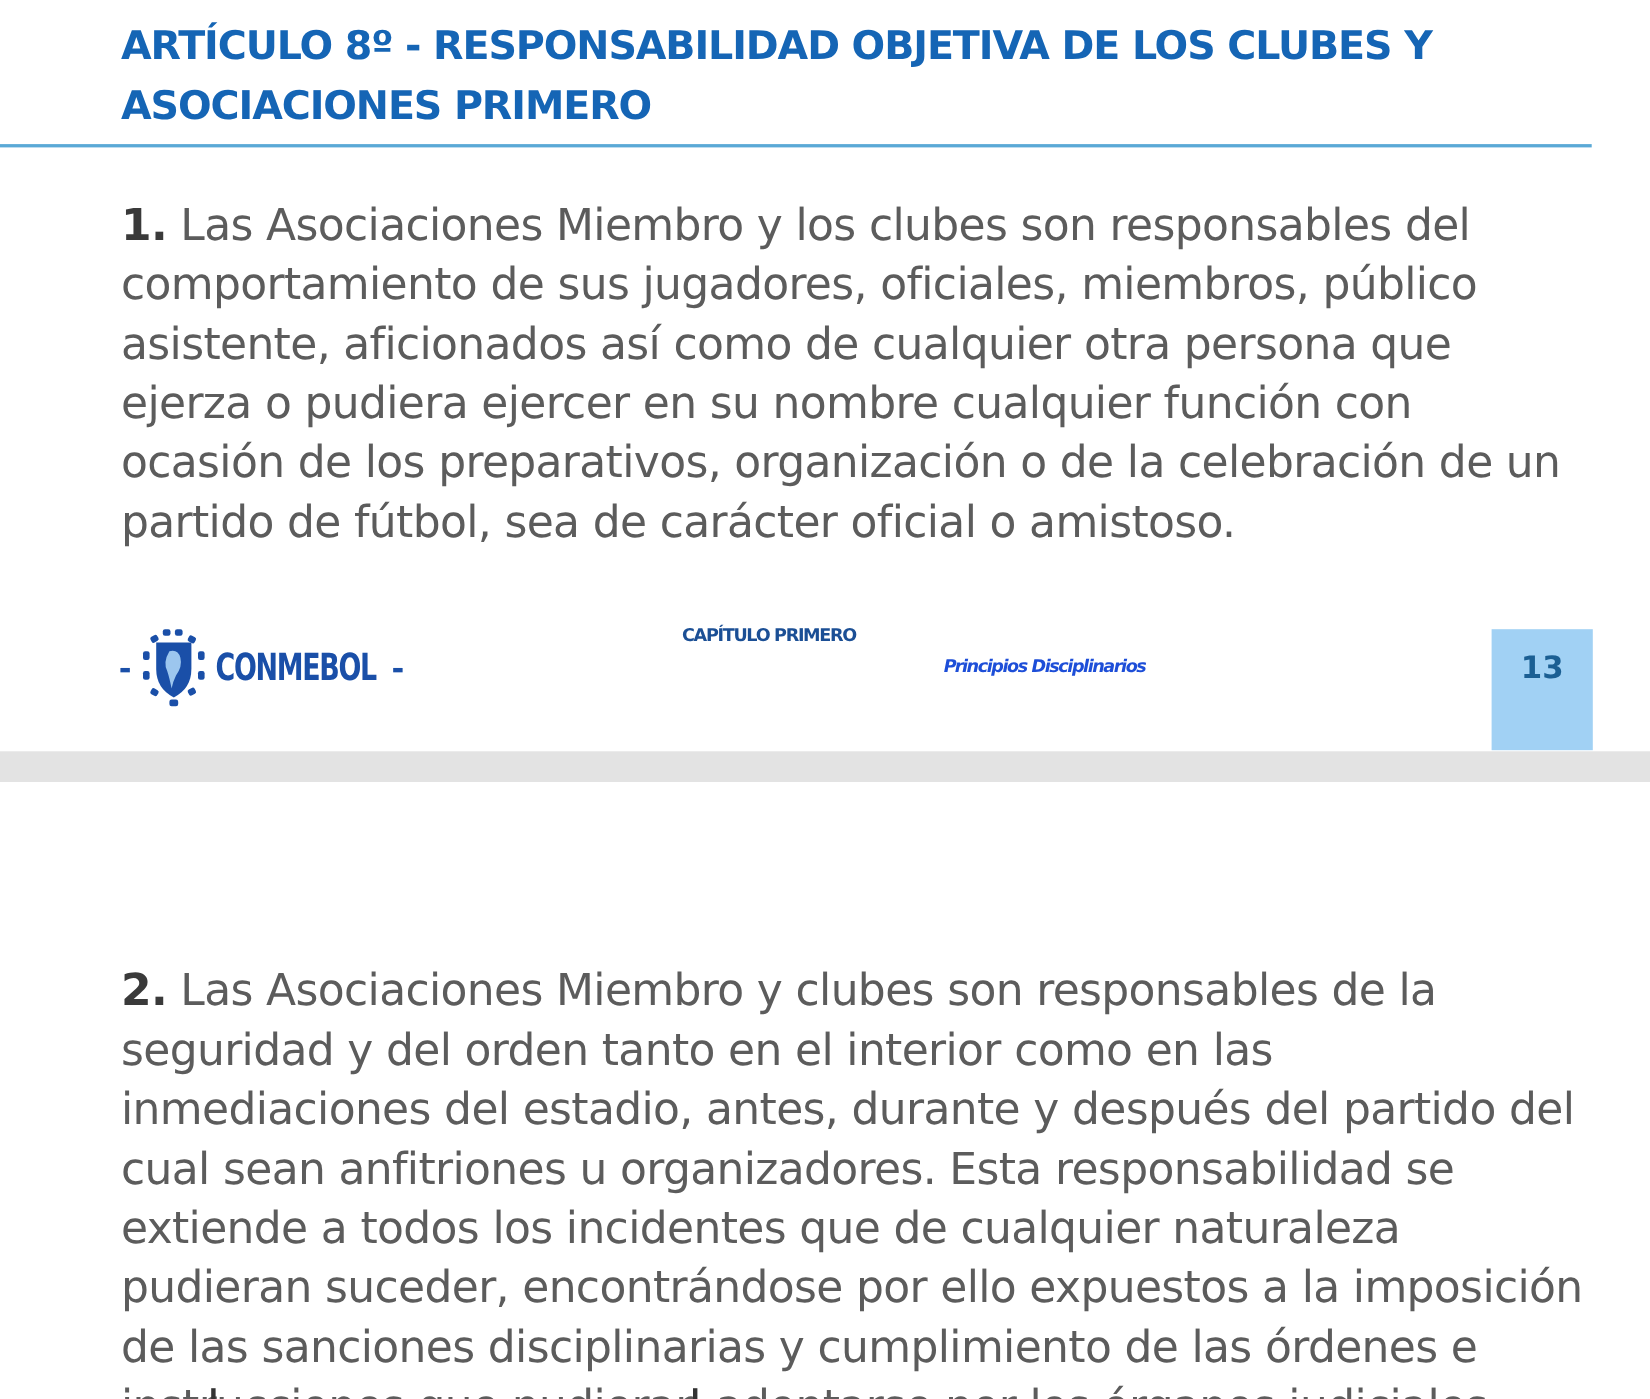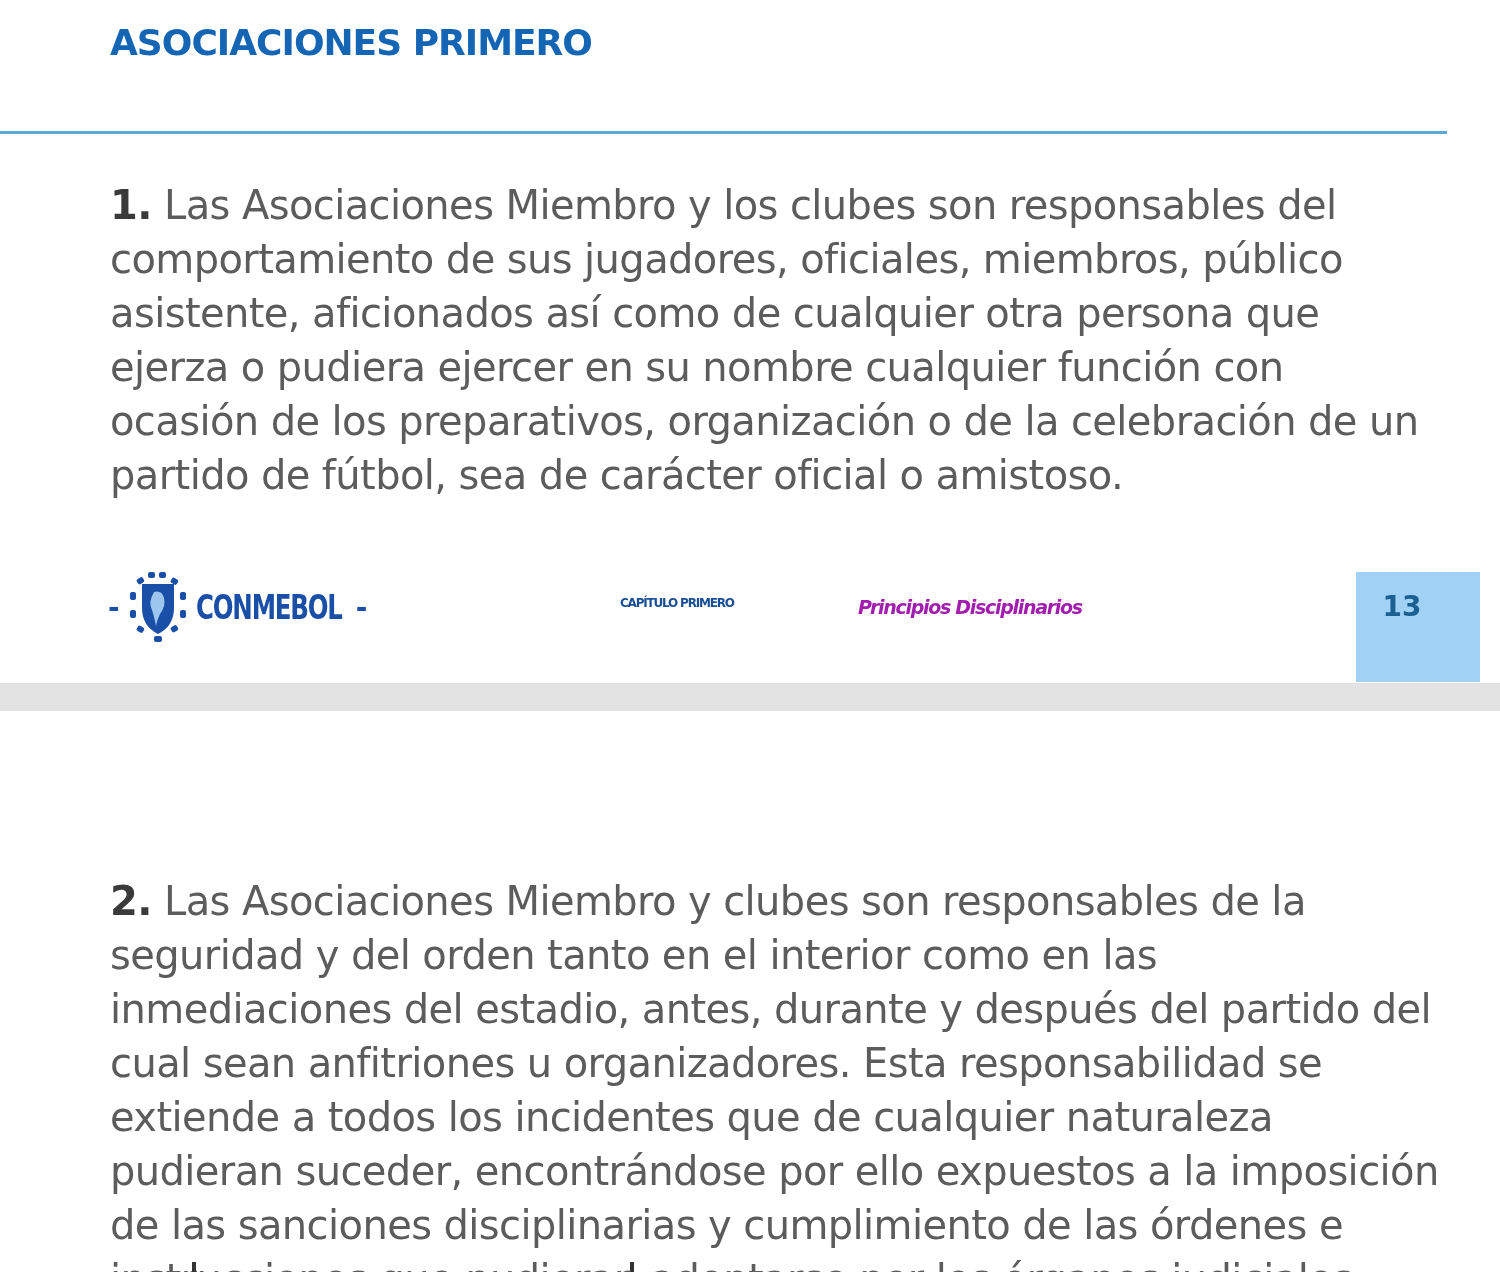--- a/index.html
+++ b/index.html
@@ -16,34 +16,35 @@
   .heading-rule { position: absolute; left: 0; top: 131px; width: 1447px; height: 3px; background: #5aa9d6; }
   .para {
     position: absolute; left: 110px; width: 1330px; color: #5c5c5c;
     font-size: 40px; line-height: 54px; letter-spacing: -0.6px;
   }
   .para .num { font-weight: bold; color: #3a3a3a; }
   .para1 { top: 178px; }
   .footer-logo { position: absolute; left: 108px; top: 570px; display: flex; align-items: center; }
   .logo-dash { color: #1a4fa8; font-weight: bold; font-size: 28px; }
   .logo-text { color: #1a4fa8; font-weight: bold; font-size: 34px; letter-spacing: -1.5px; font-family: "DejaVu Sans Condensed", "DejaVu Sans", sans-serif; transform: scaleX(0.8); transform-origin: left center; }
-  .chapter { position: absolute; left: 620px; top: 596px; color: #1b4f95; font-weight: bold; font-size: 12px; letter-spacing: -1.2px; }
-  .chapter-sub { position: absolute; left: 858px; top: 596px; color: #a21caf; font-weight: bold; font-style: italic; font-size: 19px; letter-spacing: -1.3px; }
-  .page-num-box { position: absolute; left: 1356px; top: 572px; width: 92px; height: 110px; background: #a1d1f4; padding-left: 32px; }
+  .chapter { position: absolute; left: 620px; top: 568px; color: #1b4f95; font-weight: bold; font-size: 16px; letter-spacing: -1.2px; }
+  .chapter-sub { position: absolute; left: 858px; top: 596px; color: #1d4ed8; font-weight: bold; font-style: italic; font-size: 16px; letter-spacing: -1.3px; }
+  .page-num-box { position: absolute; left: 1356px; top: 572px; width: 92px; height: 110px; background: #a1d1f4; }
   .page-num { position: absolute; left: 0; top: 18px; width: 92px; text-align: center; color: #1b5f93; font-weight: bold; font-size: 28px; }
   .page-gap { position: absolute; left: 0; top: 683px; width: 1500px; height: 28px; background: #e3e3e3; }
   .page-bottom { position: absolute; left: 0; top: 711px; width: 1500px; height: 561px; background: #fff; }
   .para2 { top: 874px; }
   .partial { position: absolute; top: 1262px; width: 4px; height: 10px; background: #333; }
 </style>
 </head>
 <body>
 
 <div class="page-top">
   <div class="heading">
+    <div>ARTÍCULO 8º - RESPONSABILIDAD OBJETIVA DE LOS CLUBES Y</div>
     <div>ASOCIACIONES PRIMERO</div>
   </div>
   <div class="heading-rule"></div>
 
   <div class="para para1">
     <span class="num">1.</span><span> Las Asociaciones Miembro y los clubes son responsables del comportamiento de sus jugadores, oficiales, miembros, público asistente, aficionados así como de cualquier otra persona que ejerza o pudiera ejercer en su nombre cualquier función con ocasión de los preparativos, organización o de la celebración de un partido de fútbol, sea de carácter oficial o amistoso.</span>
   </div>
 
   <div class="footer-logo">
     <span class="logo-dash">-</span>

